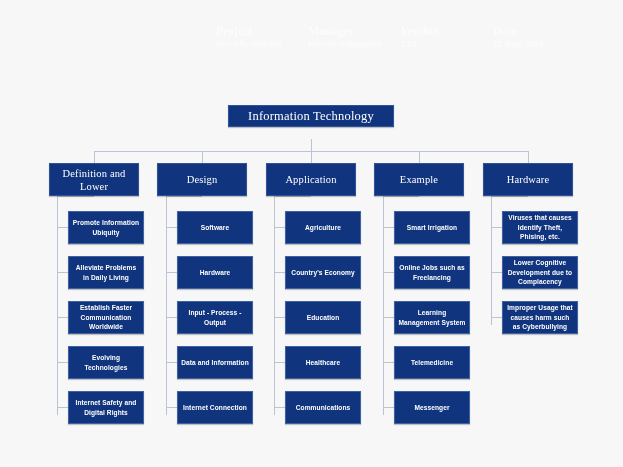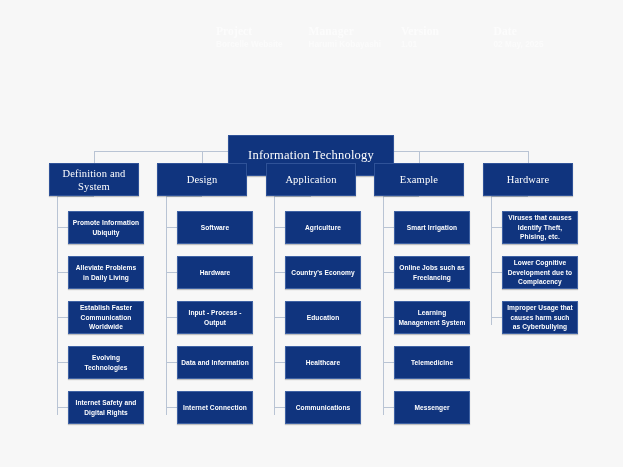--- a/index.html
+++ b/index.html
@@ -73,27 +73,26 @@
     justify-content: center;
     text-align: center;
     color: #ffffff;
     box-shadow: 0 1px 1px rgba(0,0,0,0.22);
   }
 
   .node.root {
     left: 228px;
     top: 105px;
     width: 166px;
-    height: 41px;
+    height: 22px;
     font-family: "Liberation Serif", serif;
     font-size: 12.5px;
     font-weight: 400;
     letter-spacing: 0.2px;
     border-color: #2f5298;
-    margin-top: 30px;
   }
 
   .node.category {
     width: 90px;
     height: 33px;
     top: 163px;
     font-family: "Liberation Serif", serif;
     font-size: 10.5px;
     font-weight: 400;
     line-height: 13px;
@@ -184,21 +183,21 @@
       <path d="M491 196 L491 325"></path>
       <path d="M491 227 L502 227"></path>
       <path d="M491 272 L502 272"></path>
       <path d="M491 317 L502 317"></path>
       <path d="M491 196 L528 196"></path>
     </g>
   </svg>
 
   <div class="node root">Information Technology</div>
 
-  <div class="node category" style="left:49px">Definition and System</div>
+  <div class="node category" style="left:49px">Definition and Lower</div>
   <div class="node category" style="left:157px">Design</div>
   <div class="node category" style="left:266px">Application</div>
   <div class="node category" style="left:374px">Example</div>
   <div class="node category" style="left:483px">Hardware</div>
 
   <div class="node leaf" style="left:68px;top:211px;height:33px">Promote Information Ubiquity</div>
   <div class="node leaf" style="left:68px;top:256px;height:33px">Alleviate Problems in Daily Living</div>
   <div class="node leaf" style="left:68px;top:301px;height:33px">Establish Faster Communication Worldwide</div>
   <div class="node leaf" style="left:68px;top:346px;height:33px">Evolving Technologies</div>
   <div class="node leaf" style="left:68px;top:391px;height:33px">Internet Safety and Digital Rights</div>

